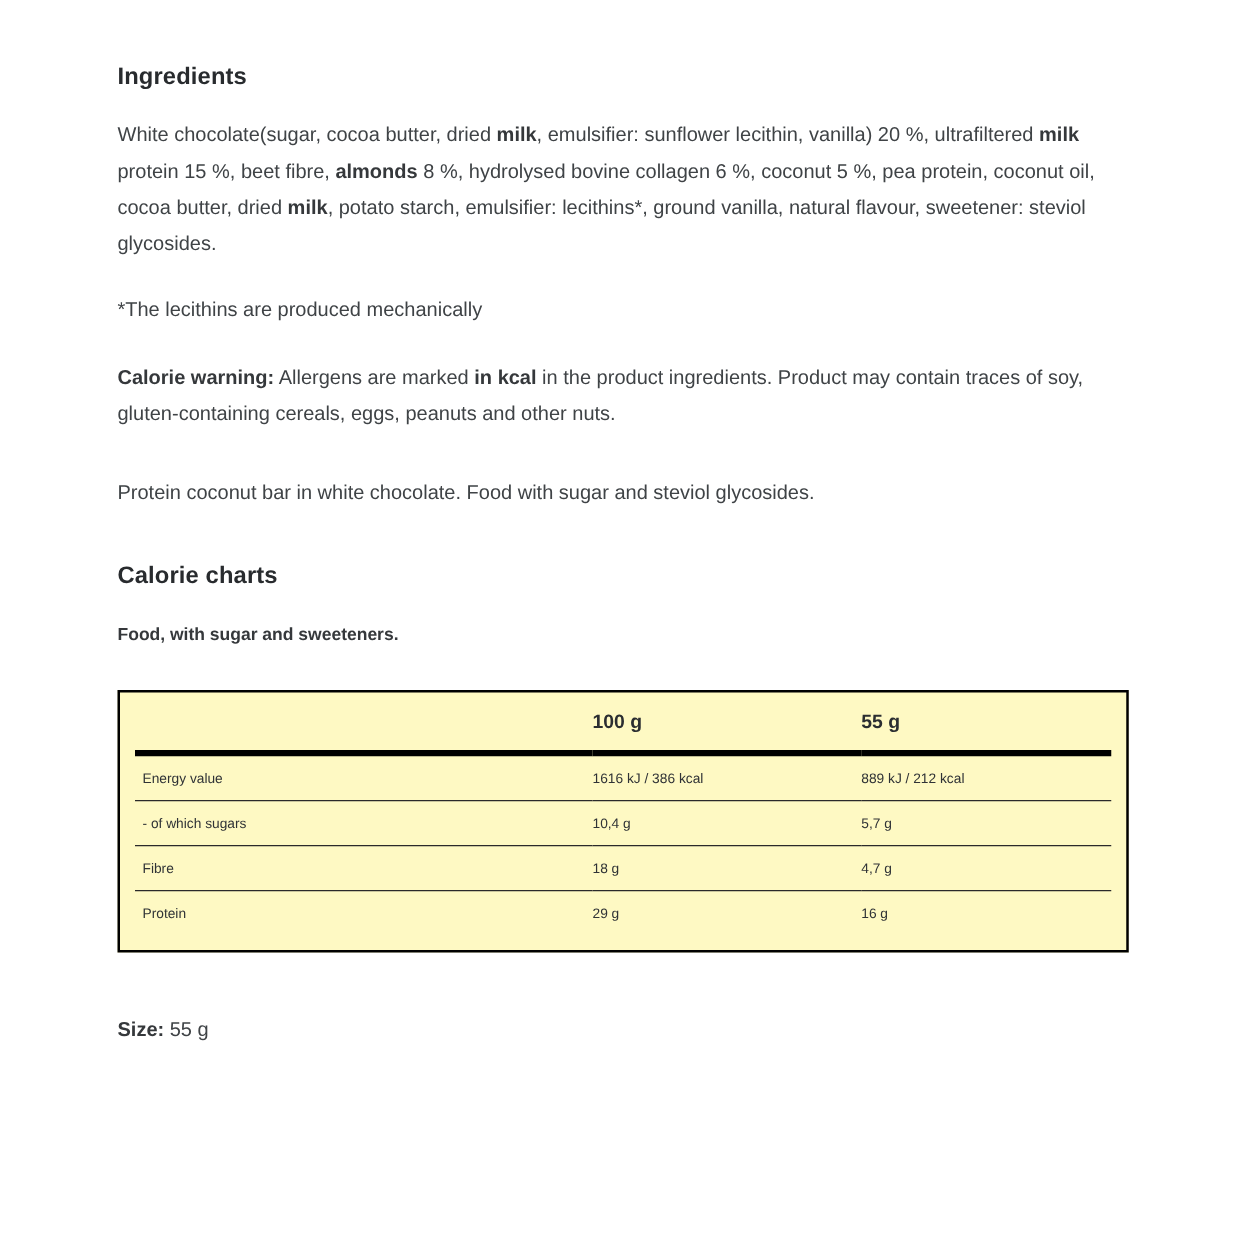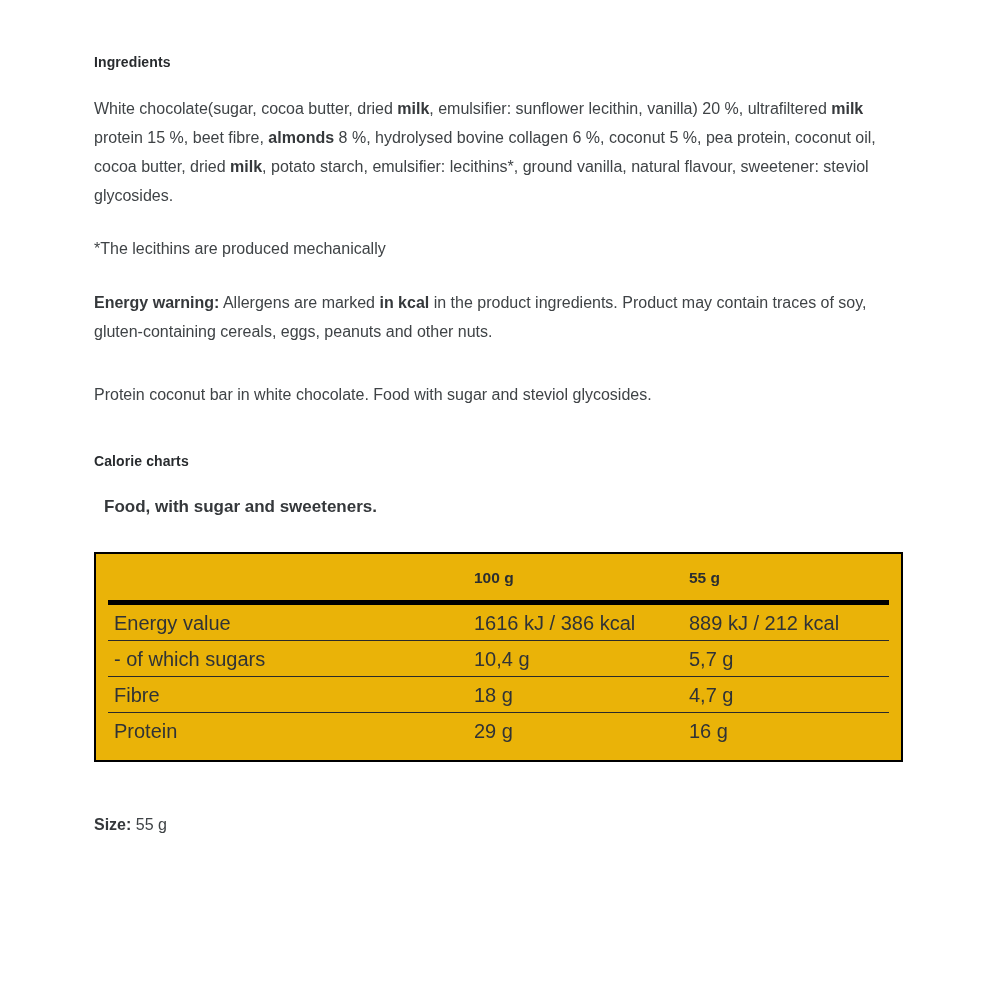--- a/index.html
+++ b/index.html
@@ -11,71 +11,71 @@
   }
   .page {
     width: 1000px;
     min-height: 1000px;
     padding: 50px 96px 60px 94px;
     background: #ffffff;
     color: #3f4346;
   }
   .section-heading {
     margin: 0;
-    font-size: 14px;
+    font-size: 19px;
     line-height: 24px;
     font-weight: 700;
     color: #282b2e;
     letter-spacing: 0.1px;
   }
   .heading-ingredients { margin-bottom: 20px; }
   .body-text {
     margin: 0;
     width: 793px;
     font-size: 16px;
     line-height: 29px;
     color: #3f4346;
   }
   .body-text b { font-weight: 700; color: #35383b; margin-top: 40px; }
   .para-ingredients { margin-bottom: 24px; }
   .para-note { margin-bottom: 25px; }
   .para-allergy { margin-bottom: 22px; }
   .para-description { margin-bottom: 40px; margin-top: 34px; }
   .heading-calorie { margin-bottom: 23px; }
   .subtitle {
-    margin: 0 0 34px 10px;
-    font-size: 17px;
+    margin: 0 0 34px 0;
+    font-size: 14px;
     line-height: 22px;
     font-weight: 700;
     color: #35383b;
   }
   .table-wrap {
     width: 809px;
     border: 2.5px solid #000000;
     padding: 0 12px 12px 12px;
-    background: #eab308;
+    background: #fef9c3;
   }
   table.nutrition {
     width: 100%;
     border-collapse: collapse;
     table-layout: fixed;
   }
   table.nutrition col.c1 { width: 366px; }
   table.nutrition col.c2 { width: 215px; }
   table.nutrition th {
     text-align: left;
     font-size: 15.5px;
     font-weight: 700;
     color: #2b2e31;
     padding: 15px 0 13px 0;
     border-bottom: 5px solid #000000;
   }
   table.nutrition td {
     text-align: left;
-    font-size: 20px;
+    font-size: 11px;
     font-weight: 400;
     color: #303336;
     padding: 6.5px 0;
     line-height: 22px;
     border-bottom: 1.5px solid #2a2a2a;
   }
   table.nutrition tr:last-child td { border-bottom: none; }
   table.nutrition th:first-child,
   table.nutrition td:first-child { padding-left: 6px; }
   .size-line {
@@ -90,21 +90,21 @@
 <body>
 
 <div class="page">
 
   <h2 class="section-heading heading-ingredients">Ingredients</h2>
 
   <p class="body-text para-ingredients"><span>White chocolate(sugar, cocoa butter, dried </span><b>milk</b><span>, emulsifier: sunflower lecithin, vanilla) 20 %, ultrafiltered </span><b>milk</b><span> protein 15 %, beet fibre, </span><b>almonds</b><span> 8 %, hydrolysed bovine collagen 6 %, coconut 5 %, pea protein, coconut oil, cocoa butter, dried </span><b>milk</b><span>, potato starch, emulsifier: lecithins*, ground vanilla, natural flavour, sweetener: steviol glycosides.</span></p>
 
   <p class="body-text para-note">*The lecithins are produced mechanically</p>
 
-  <p class="body-text para-allergy"><b>Energy warning:</b><span> Allergens are marked </span><b>in kcal</b><span> in the product ingredients. Product may contain traces of soy, gluten-containing cereals, eggs, peanuts and other nuts.</span></p>
+  <p class="body-text para-allergy"><b>Calorie warning:</b><span> Allergens are marked </span><b>in kcal</b><span> in the product ingredients. Product may contain traces of soy, gluten-containing cereals, eggs, peanuts and other nuts.</span></p>
 
   <p class="body-text para-description">Protein coconut bar in white chocolate. Food with sugar and steviol glycosides.</p>
 
   <h2 class="section-heading heading-calorie">Calorie charts</h2>
 
   <p class="subtitle">Food, with sugar and sweeteners.</p>
 
   <div class="table-wrap">
     <table class="nutrition">
       <colgroup>

